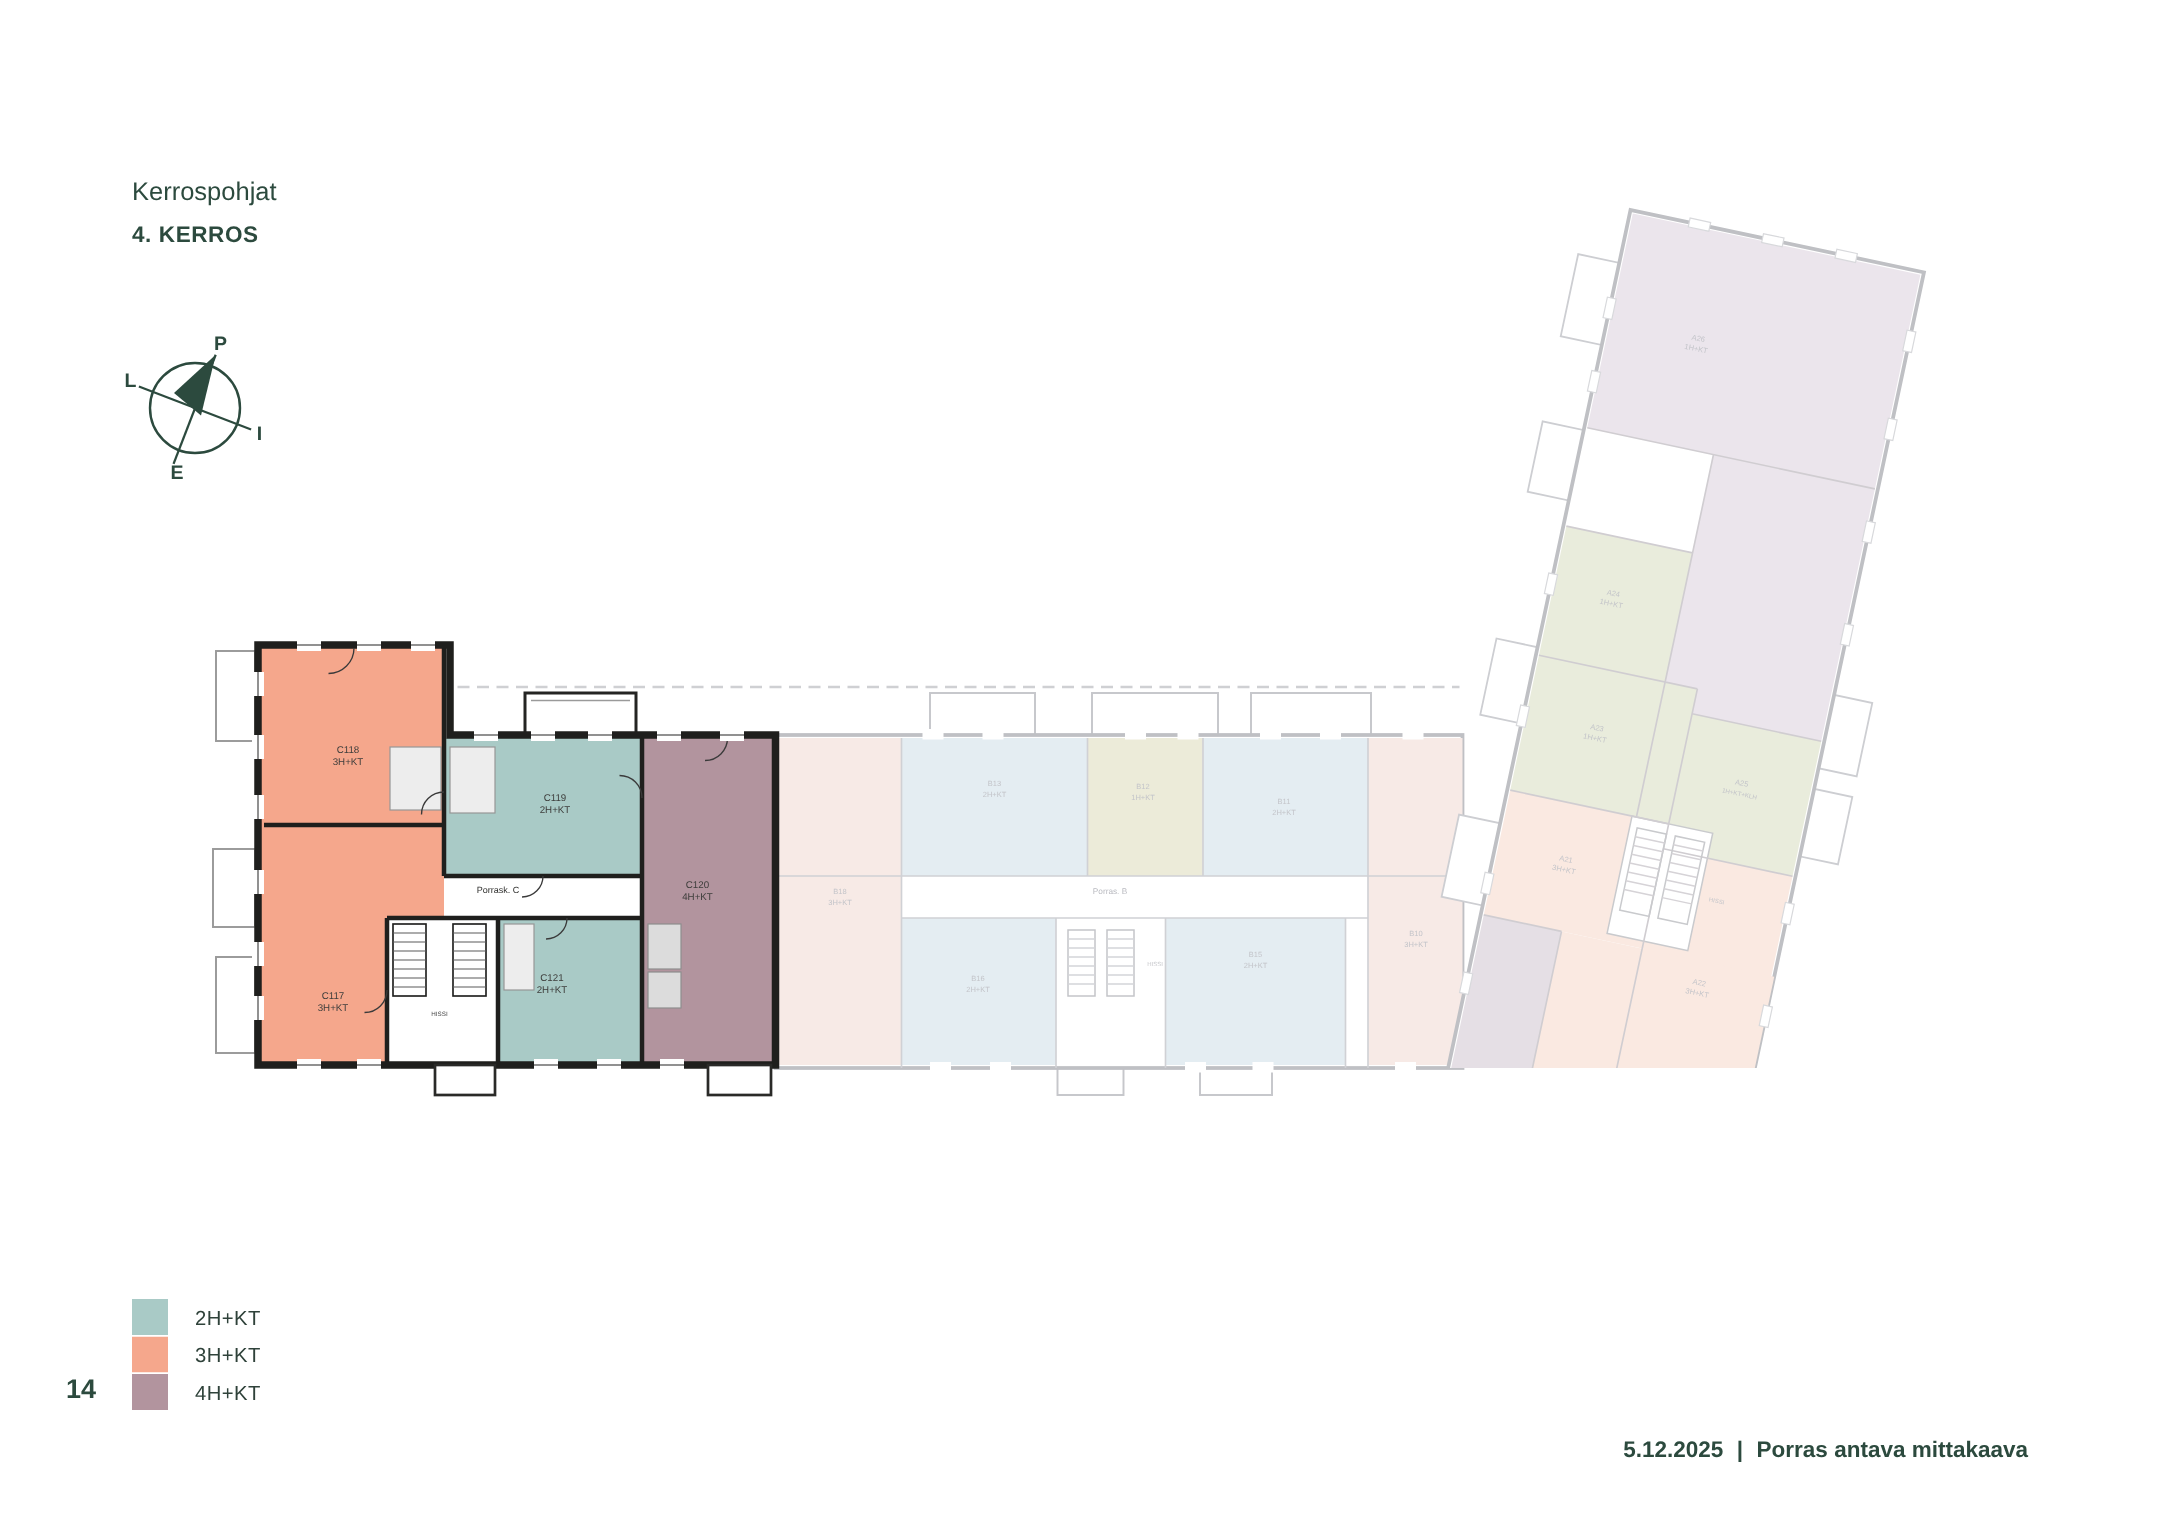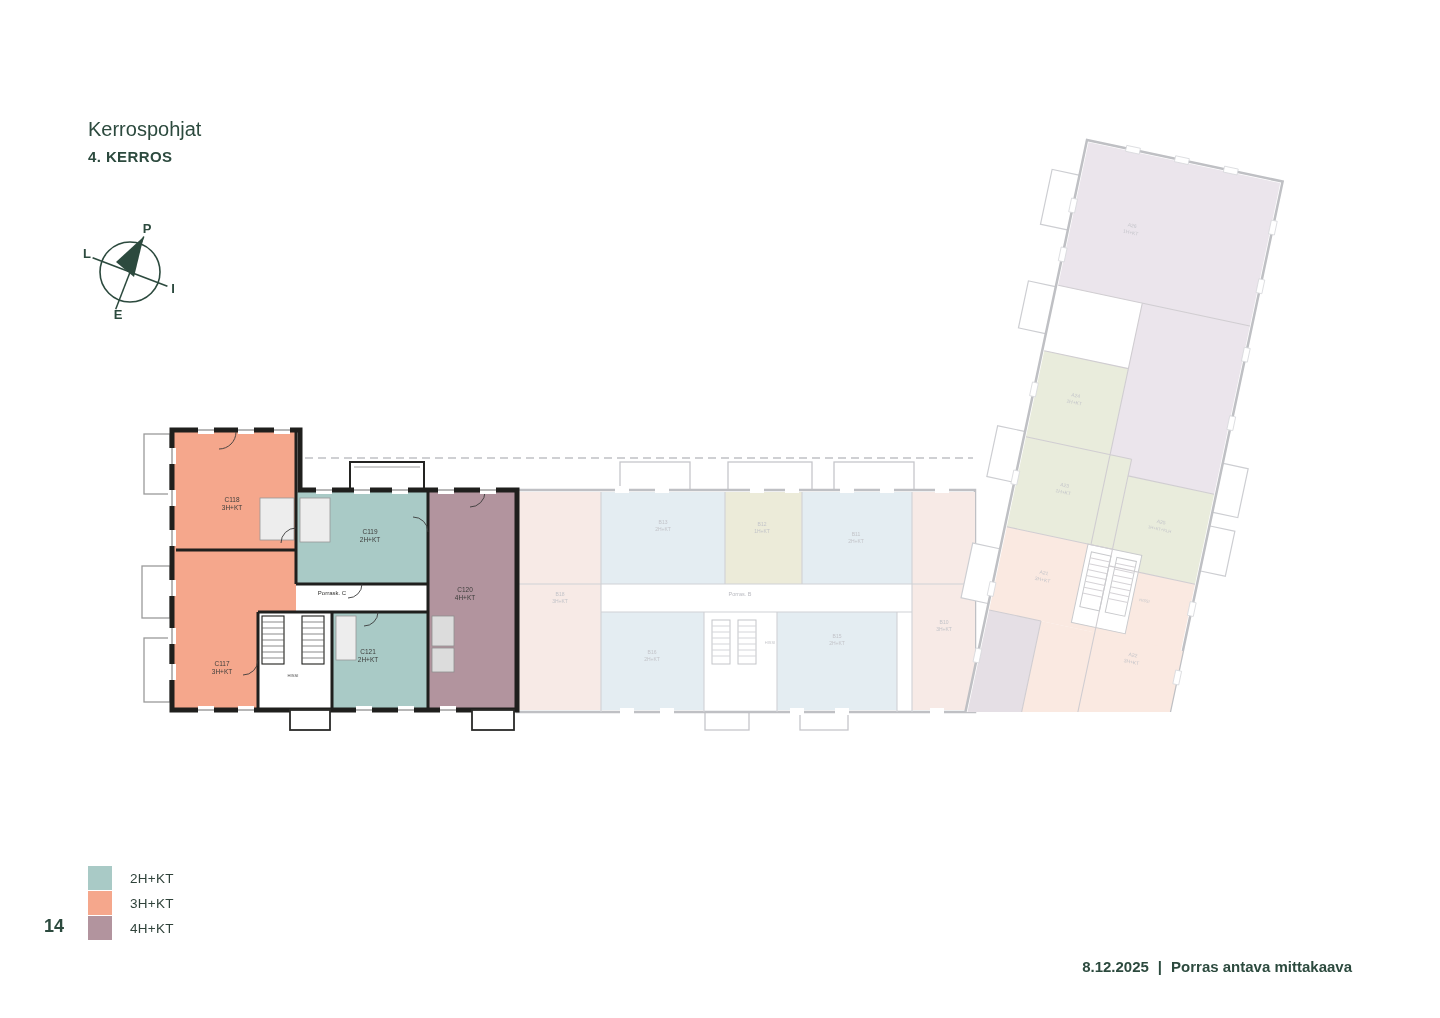--- a/index.html
+++ b/index.html
@@ -1,19 +1,19 @@
 <!DOCTYPE html>
 <html><head>
 <meta charset="utf-8">
 <style>
   html,body{margin:0;padding:0;background:#fff;}
   .sheet{position:relative;width:1440px;height:1018px;background:#ffffff;overflow:hidden;
          font-family:"Liberation Sans",sans-serif;color:#2c4a3e;}
   .hdr-title{position:absolute;left:88px;top:84px;font-size:28px;font-weight:bold;letter-spacing:.2px;}
-  .hdr-sub{position:absolute;left:88px;top:118px;font-size:20px;}
+  .hdr-sub{position:absolute;left:88px;top:118px;font-size:17px;}
   .hdr-floor{position:absolute;left:88px;top:148px;font-size:15px;font-weight:bold;letter-spacing:.4px;}
   .compass{position:absolute;left:78px;top:220px;}
   .plan{position:absolute;left:140px;top:130px;}
   .legend{position:absolute;left:88px;top:866px;}
   .legend-row{display:flex;align-items:center;height:24px;margin-bottom:1px;}
   .legend-label{margin-left:18px;font-size:13.5px;color:#2f423a;letter-spacing:.3px;}
   .pagenum{position:absolute;left:44px;top:916px;font-size:18px;font-weight:bold;text-align:right;}
   .footer-right{position:absolute;right:88px;top:958px;font-size:15px;font-weight:bold;display:flex;gap:9px;}
   svg text{font-family:"Liberation Sans",sans-serif;}
   .apt-id,.apt-type{fill:#3d3d3b;}
@@ -257,18 +257,18 @@
     <div class="legend-row">
       <svg width="24" height="24">
           <rect x="0" y="0" width="24" height="24" fill="#b2949e"></rect>
         </svg>
       <span class="legend-label">4H+KT</span>
     </div>
   </div>
 
   <div class="pagenum">14</div>
   <div class="footer-right">
-    <span>8.12.2025</span>
+    <span>5.12.2025</span>
     <span>|</span>
     <span>Porras antava mittakaava</span>
   </div>
 
 </div>
 
 </body></html>

